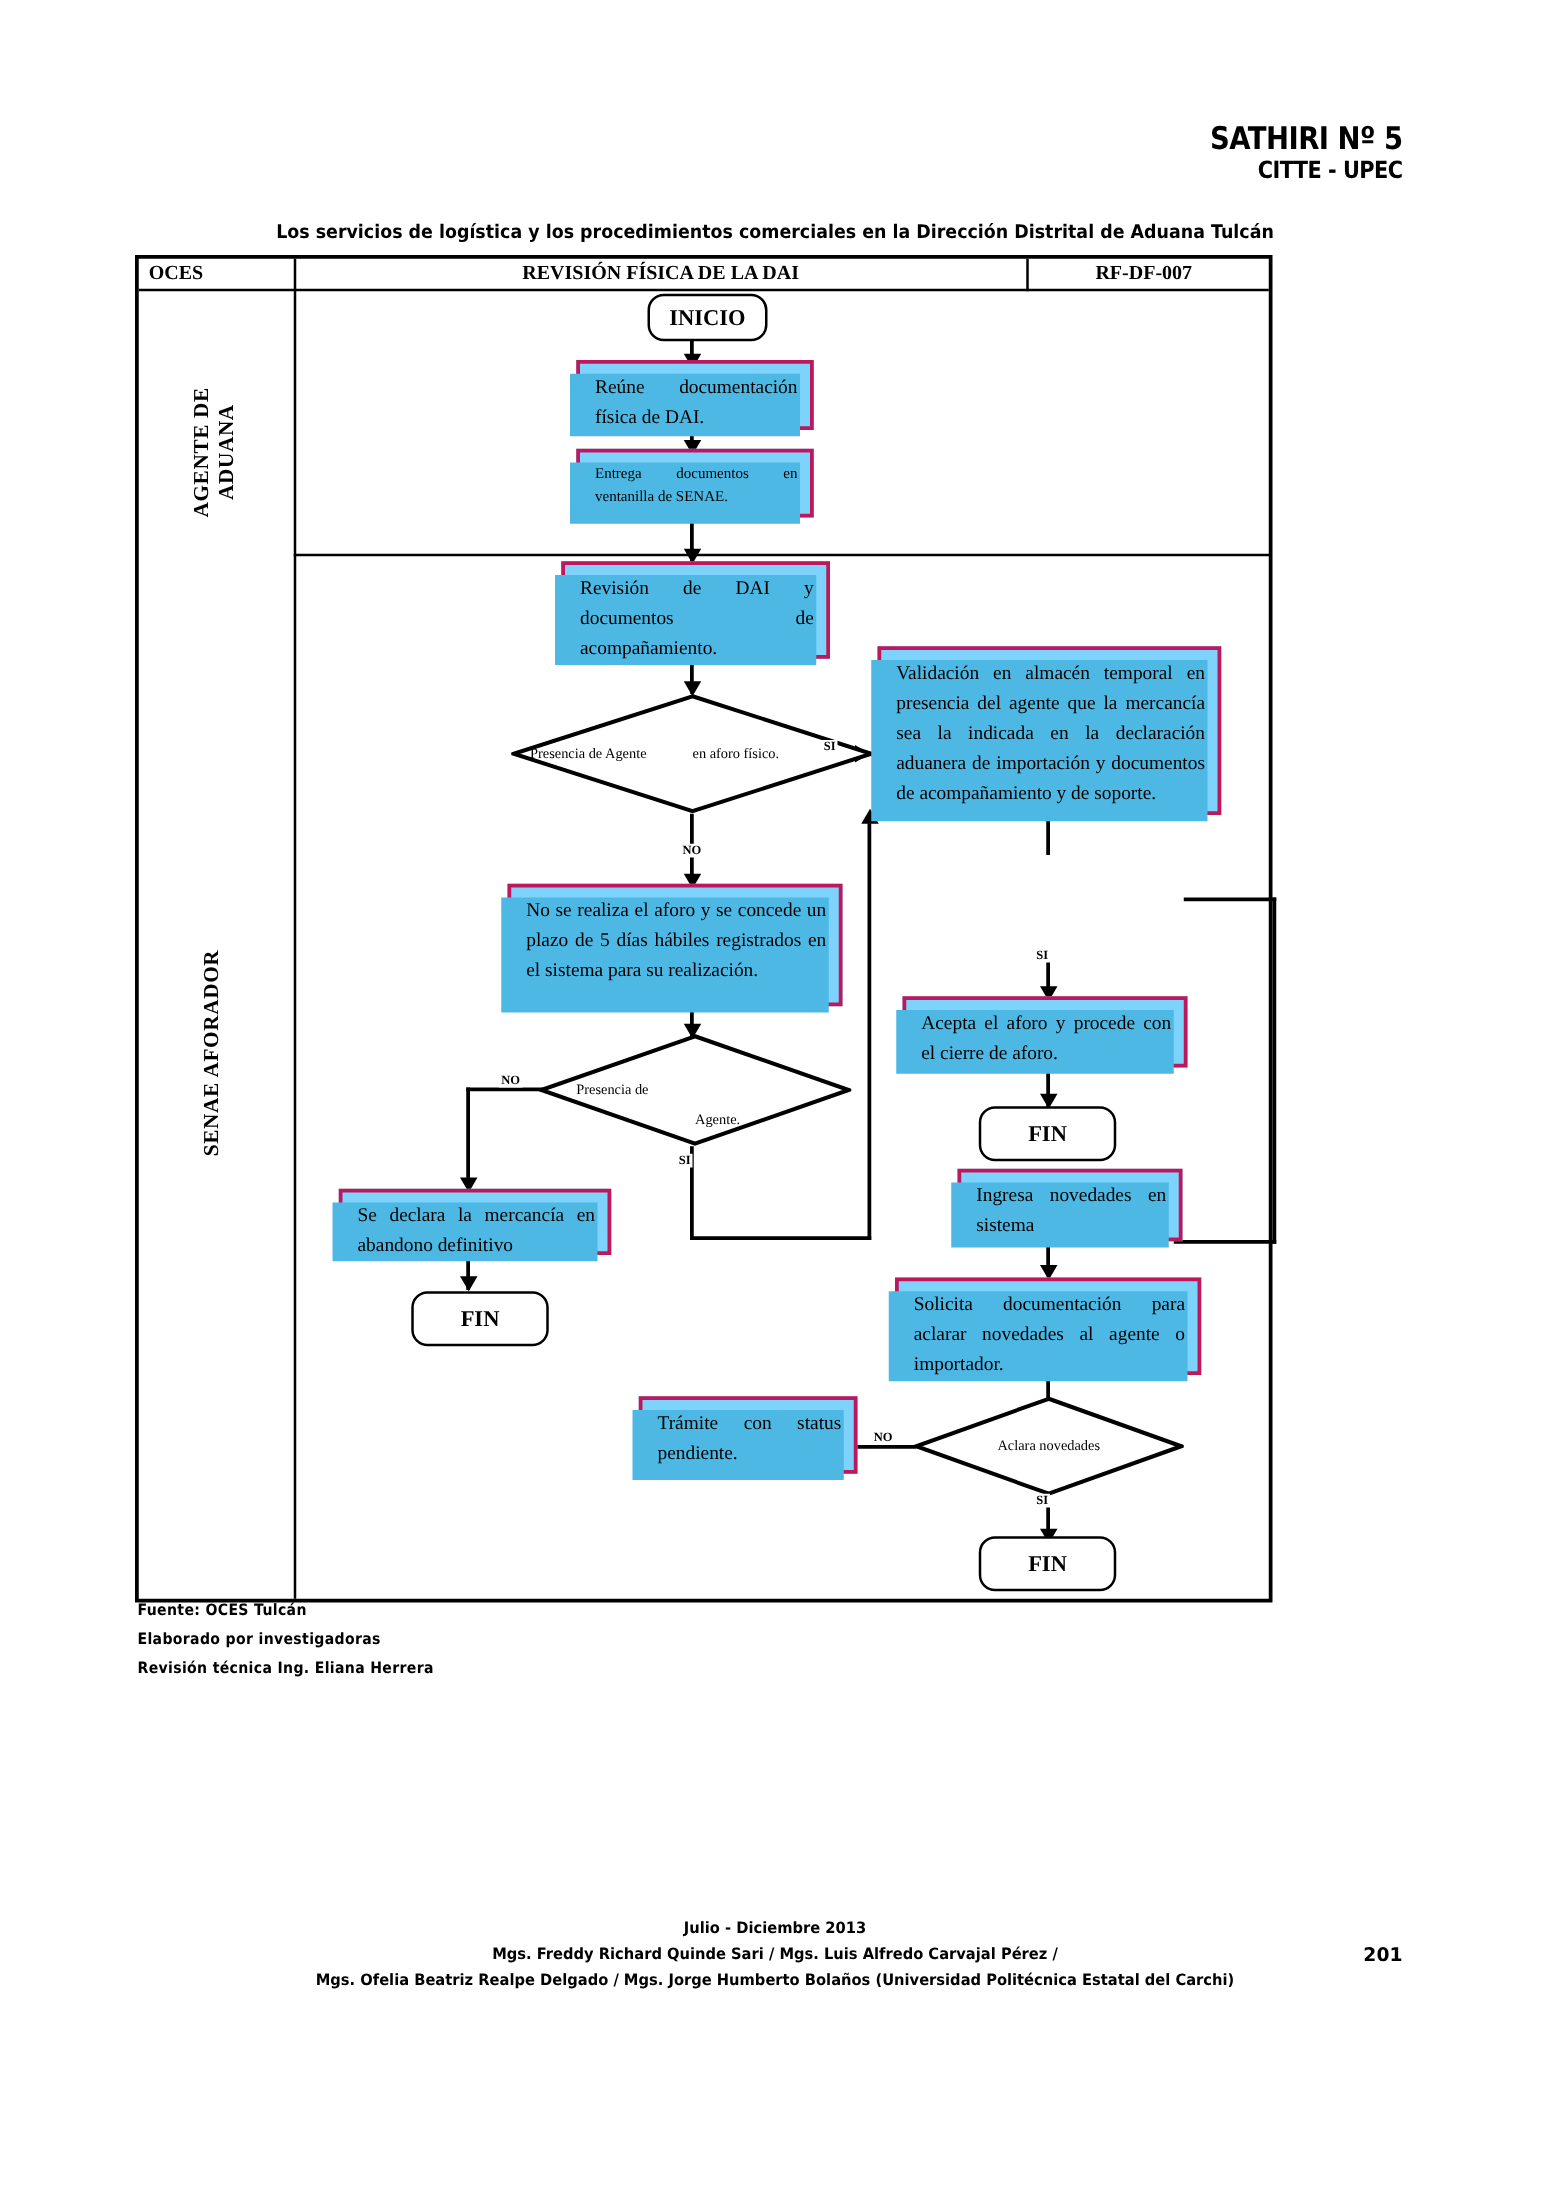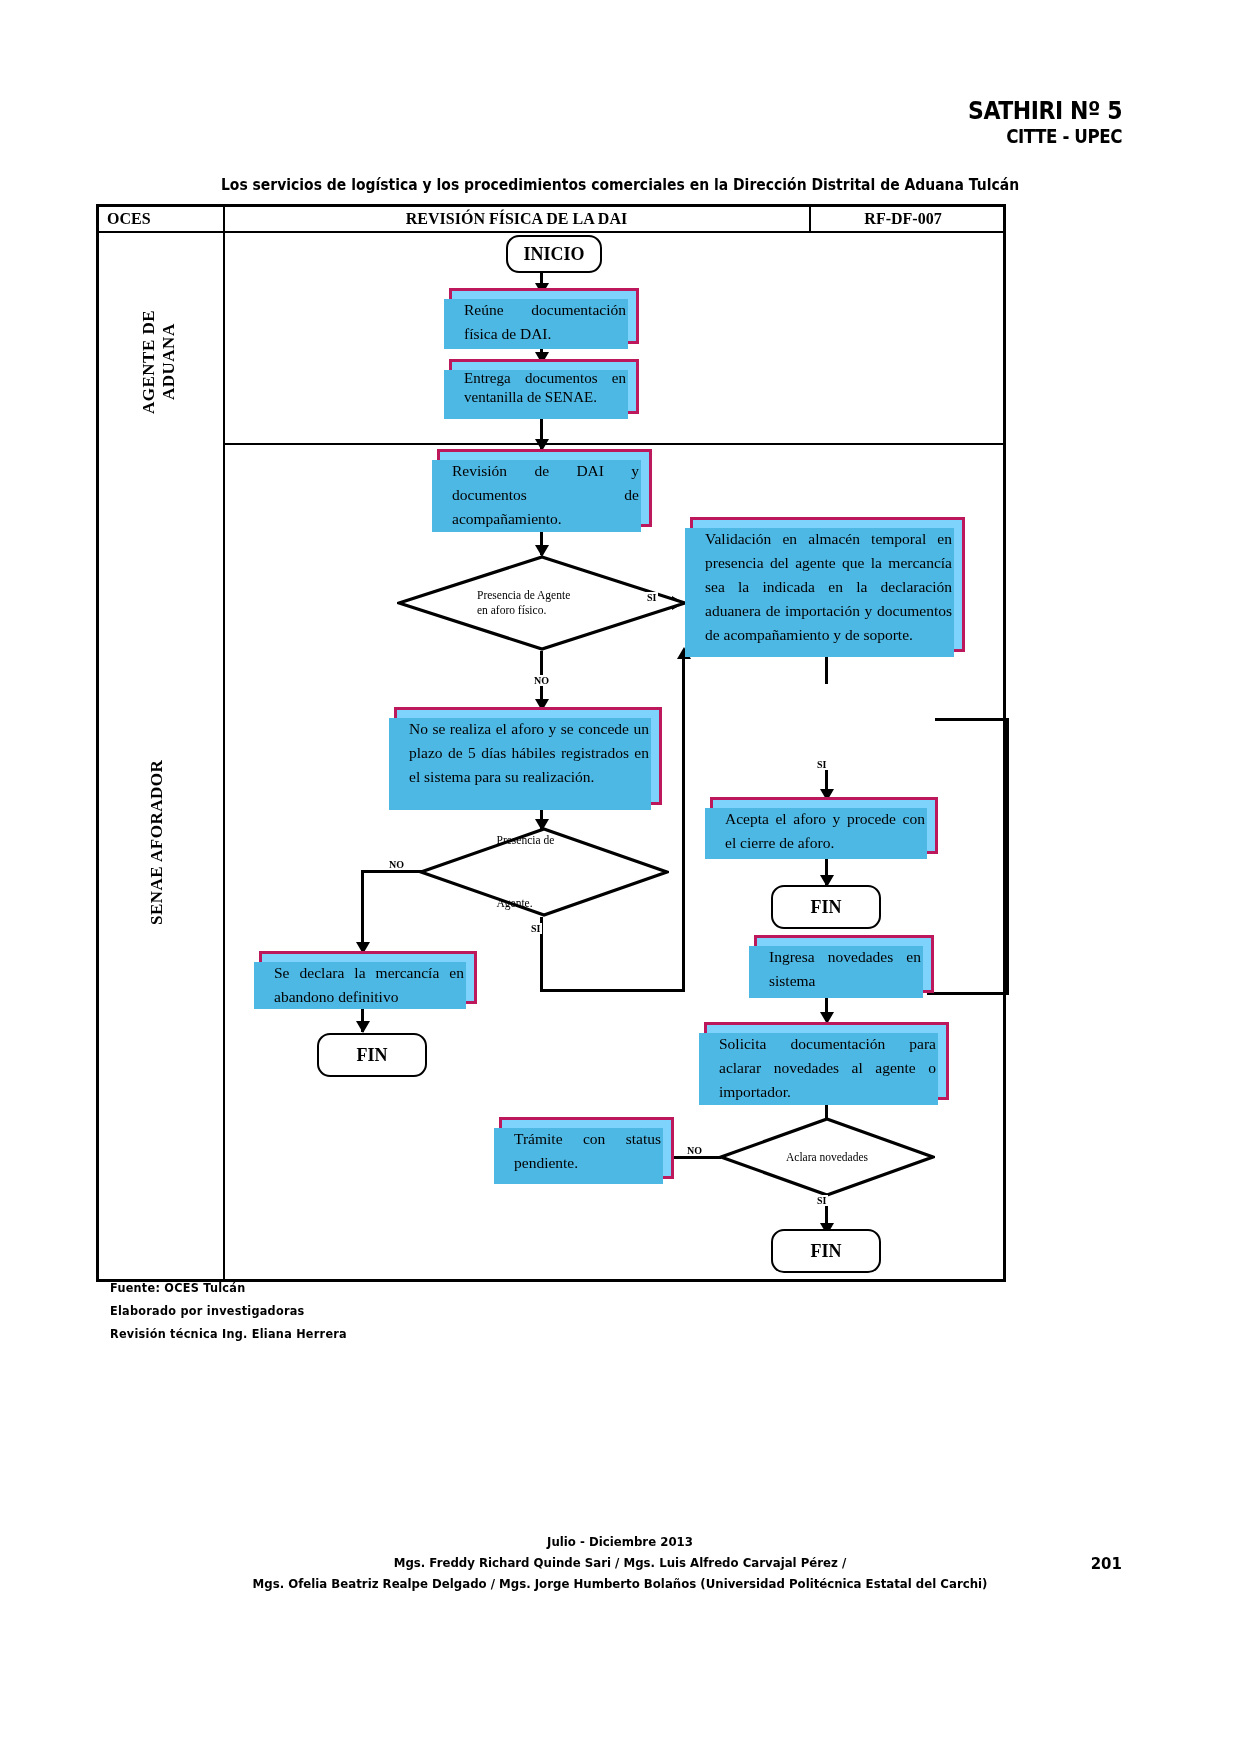--- a/index.html
+++ b/index.html
@@ -27,21 +27,21 @@
   .doc-title {
     position:absolute; left:0; right:0; top:176px;
     text-align:center;
     font-family:"DejaVu Sans", sans-serif;
     font-weight:bold; font-size:15px;
     transform:scaleX(.93);
   }
 
   
   .frame {
-    position:absolute; left:96px; top:204px;
+    position:absolute; left:108px; top:204px;
     width:910px; height:1078px;
     border:3px solid #000;
     box-sizing:border-box;
     padding-left:47px;
   }
   .tbl-head {
     position:absolute; left:0; top:0; width:100%; height:26px;
     border-bottom:2px solid #000; box-sizing:border-box;
   }
   .tbl-head .cell {
@@ -86,21 +86,21 @@
     border:2px solid #000; border-radius:13px; background:#fff;
     font-weight:bold; font-size:18px;
     display:flex; align-items:center; justify-content:center;
     z-index:3;
   }
 
   .dec { z-index:3; }
   .dec svg { position:absolute; inset:0; width:100%; height:100%; }
   .dec .dtxt {
     position:absolute; inset:0;
-    display:flex; flex-direction:column;
+    display:flex; flex-direction:row;
     align-items:center; justify-content:center;
     font-size:11.5px; line-height:15px; text-align:left;
   }
   .dec .dtxt span { display:block; width:130px; }
   .dec.big .dtxt { font-size:15px; }
   .dec.big .dtxt span { text-align:center; width:auto; }
 
   
   .ln { position:absolute; background:#000; z-index:1; }
   .vl { width:3px; }
@@ -171,21 +171,21 @@
     </div>
     <div class="ln vl" style="left:441px; top:62px; height:18px;"></div>
     <div class="arr arr-d" style="left:436px; top:76px;"></div>
 
     <div class="node proc" style="left:350px; top:81px; width:190px; height:56px;">
       <span>Reúne documentación física de  DAI.</span>
     </div>
     <div class="ln vl" style="left:441px; top:137px; height:14px;"></div>
     <div class="arr arr-d" style="left:436px; top:145px;"></div>
 
-    <div class="node proc" style="left:350px; top:152px; width:190px; height:55px; font-size:15px; line-height:19px;">
+    <div class="node proc" style="left:350px; top:152px; width:190px; height:55px; font-size:12px; line-height:19px;">
       <span>Entrega documentos en ventanilla de SENAE.</span>
     </div>
     <div class="ln vl" style="left:441px; top:207px; height:37px;"></div>
     <div class="arr arr-d" style="left:436px; top:232px;"></div>
 
     <div class="node proc" style="left:338px; top:242px; width:215px; height:78px;">
       <span>Revisión de DAI y documentos de acompañamiento.</span>
     </div>
     <div class="ln vl" style="left:441px; top:320px; height:28px;"></div>
     <div class="arr arr-d" style="left:436px; top:338px;"></div>

